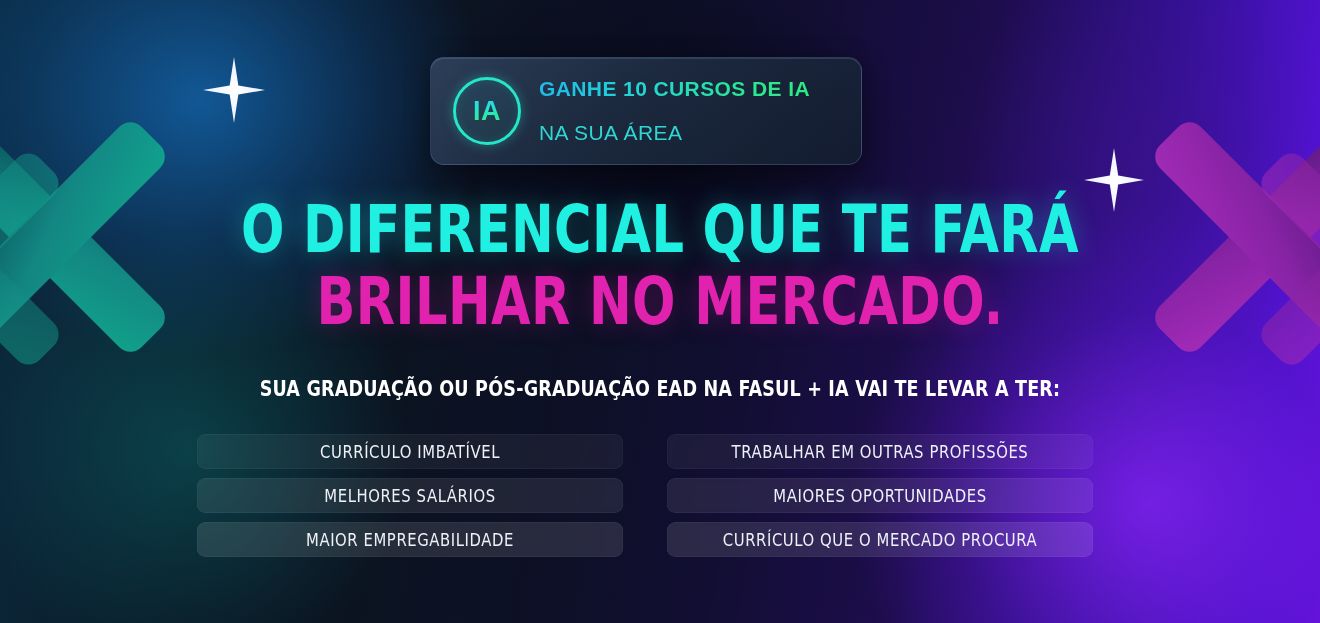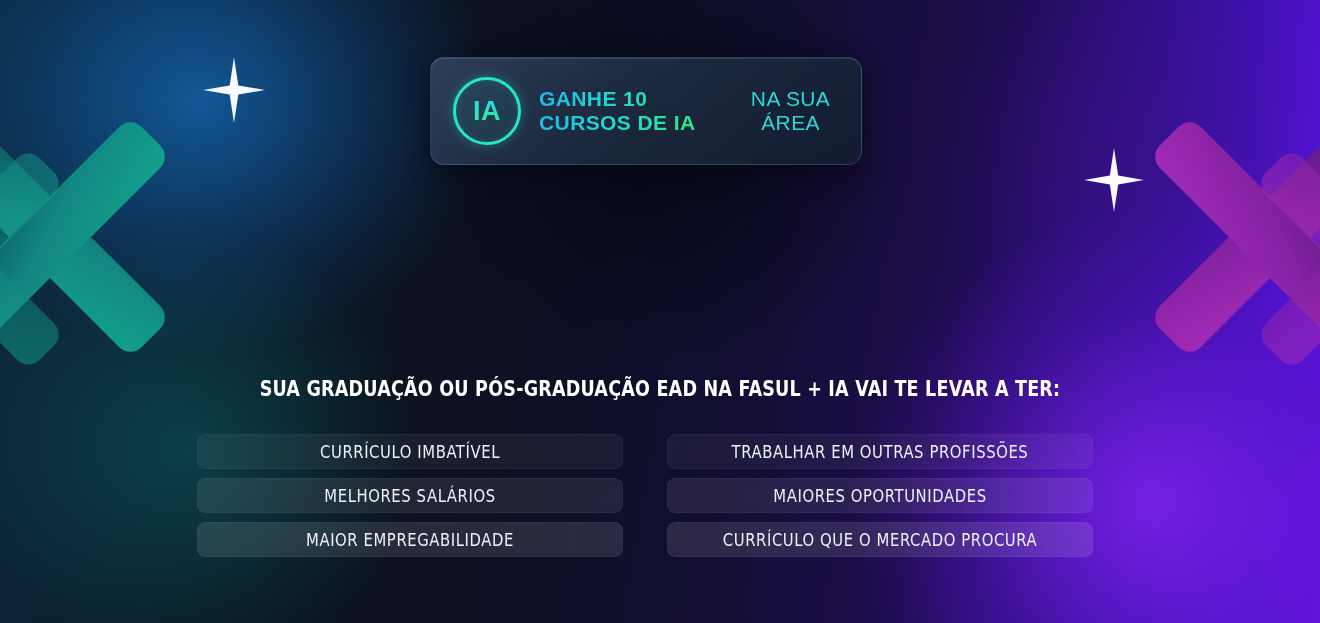--- a/index.html
+++ b/index.html
@@ -84,30 +84,29 @@
     flex:0 0 auto;margin-right:18px;
     box-shadow:0 0 12px rgba(40,230,200,.35), inset 0 0 10px rgba(40,230,200,.14);
     background:linear-gradient(180deg, rgba(20,220,235,.06), rgba(30,220,150,.05));
   }
   .badge-ia{
     font-size:27px;font-weight:bold;letter-spacing:.5px;
     background:linear-gradient(180deg,#28d8f0 0%, #2ae8b4 60%, #34ea86 100%);
     -webkit-background-clip:text;background-clip:text;color:transparent;
     line-height:1;
   }
-  .badge-text{display:flex;flex-direction:row;justify-content:center;gap:20px;}
+  .badge-text{display:flex;flex-direction:column;justify-content:center;gap:20px;}
   .badge-l1{
     font-size:21px;font-weight:bold;letter-spacing:.4px;line-height:1.12;
     background:linear-gradient(95deg,#1fb9e8 0%, #23d8d0 40%, #2ae88e 78%, #2ceb84 100%);
     -webkit-background-clip:text;background-clip:text;color:transparent;
   }
   .badge-l2{
     font-size:21px;font-weight:normal;letter-spacing:.4px;line-height:1.12;
     color:#2fd6d2;
-    text-align:center;
   }
 
   .headline{position:absolute;left:0;right:0;top:196px;text-align:center;}
   .hl{
     font-family:"DejaVu Sans Condensed","Liberation Sans Narrow","Liberation Sans", sans-serif;
     font-weight:bold;
     font-size:66px;
     letter-spacing:.5px;
     line-height:1.03;
     transform:scaleX(.86);
@@ -193,20 +192,24 @@
     <div class="badge">
       <div class="badge-circle">
         <span class="badge-ia">IA</span>
       </div>
       <div class="badge-text">
         <div class="badge-l1">GANHE 10 CURSOS DE IA</div>
         <div class="badge-l2">NA SUA ÁREA</div>
       </div>
     </div>
 
+    <div class="headline">
+      <div class="hl hl-1">O DIFERENCIAL QUE TE FARÁ</div>
+      <div class="hl hl-2">BRILHAR NO MERCADO.</div>
+    </div>
 
     <div class="subhead">SUA GRADUAÇÃO OU PÓS-GRADUAÇÃO EAD NA FASUL + IA VAI TE LEVAR A TER:</div>
 
     <div class="pills">
       <div class="pill r1">CURRÍCULO IMBATÍVEL</div>
       <div class="pill r1">TRABALHAR EM OUTRAS PROFISSÕES</div>
       <div class="pill r2">MELHORES SALÁRIOS</div>
       <div class="pill r2">MAIORES OPORTUNIDADES</div>
       <div class="pill r3">MAIOR EMPREGABILIDADE</div>
       <div class="pill r3">CURRÍCULO QUE O MERCADO PROCURA</div>

